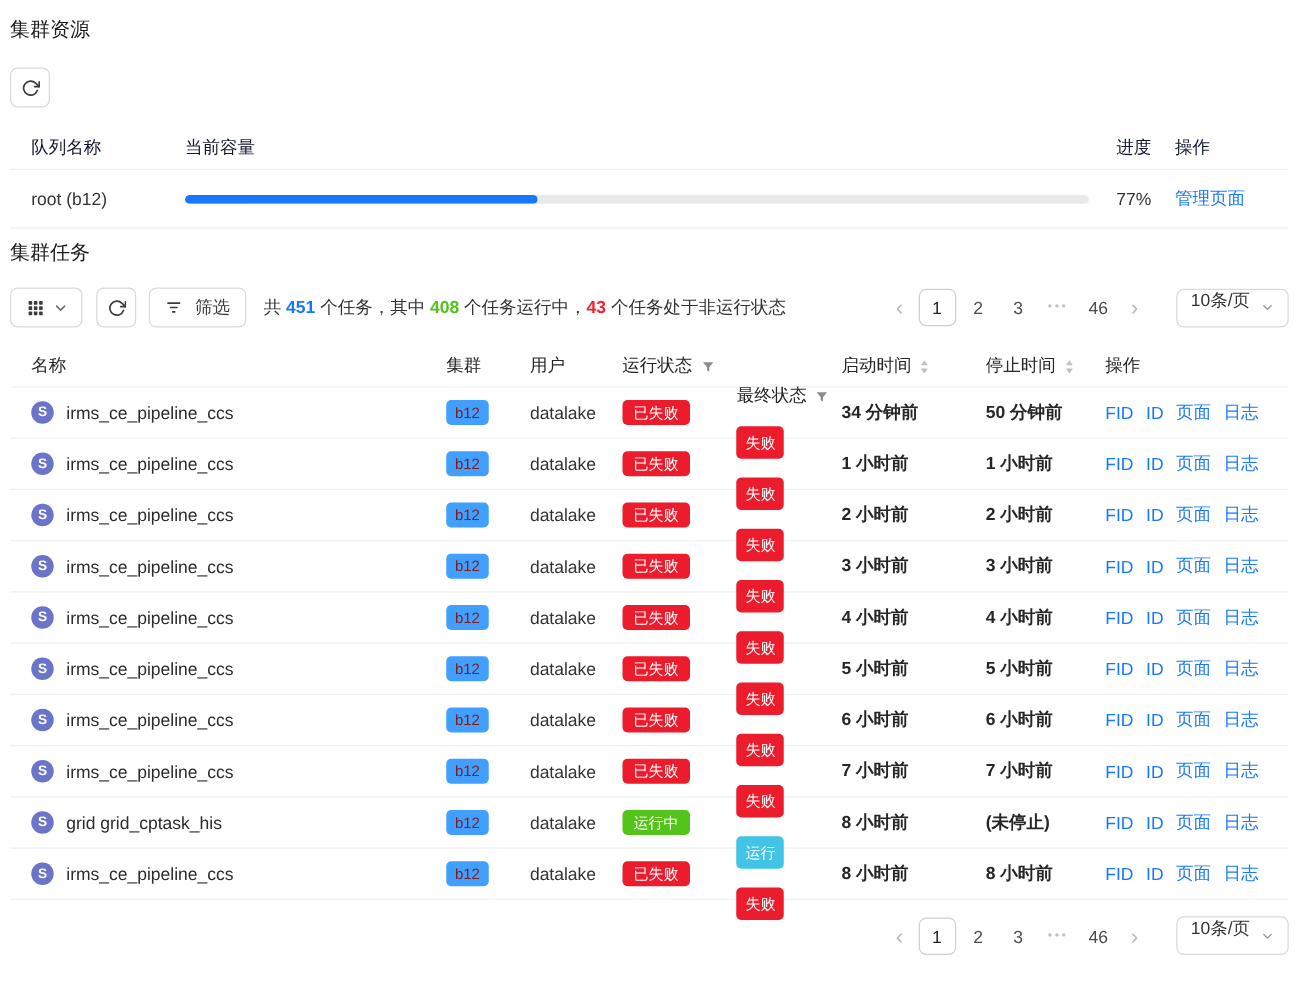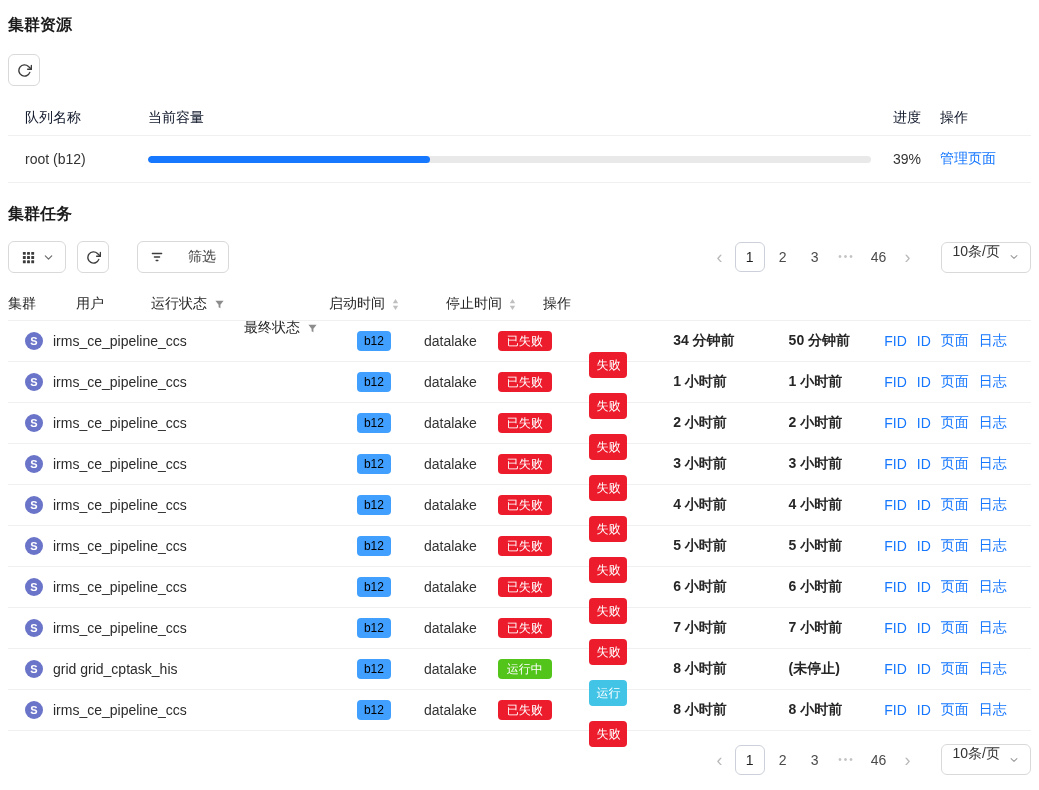--- a/index.html
+++ b/index.html
@@ -4,21 +4,21 @@
 <style>
   * { margin:0; padding:0; box-sizing:border-box; }
   html,body { background:#fff; }
   body {
     width:1039px;
     font-family:"Liberation Sans","DejaVu Sans",sans-serif;
     font-size:14px; color:#333;
   }
   .page { padding:14px 8px 18px; }
 
-  .section-title { font-size:16px; font-weight:700; color:#1b1b1b; line-height:22px; }
+  .section-title { font-size:16px; font-weight:400; color:#1b1b1b; line-height:22px; }
 
   .btn {
     display:inline-flex; align-items:center; justify-content:center;
     height:32px; border:1px solid #d9d9d9; border-radius:6px;
     background:#fff; color:#3c3c3c; cursor:pointer; font-size:14px;
   }
   .icon-btn { width:32px; }
   .icon { display:inline-flex; align-items:center; justify-content:center; }
   .link { color:var(--c-link,#1677ff); text-decoration:none; cursor:pointer; }
 
@@ -29,26 +29,26 @@
   .res-header { height:36px; font-weight:500; color:#0f172a; }
   .res-row { height:47px; color:#333;justify-content:center; }
   .col-queue { width:140px; padding-left:17px; }
   .col-capacity { flex:1; padding-right:14px; display:flex; align-items:center; }
   .col-progress { width:47px; padding-left:8px; }
   .col-action { width:99px; padding-left:8px; }
   .progress-track { flex:1; height:7px; border-radius:4px; background:var(--c-progress-track,#e9e9e9); overflow:hidden; }
   .progress-fill { height:100%; border-radius:4px; background:var(--c-progress-fill,#1677ff); }
 
   
-  .tasks-title { margin-top:20px; }
+  .tasks-title { margin-top:9px; }
   .toolbar { margin-top:16px; display:flex; align-items:center; }
   .grid-btn { width:58px; gap:7px; }
   .grid-btn .chev { color:#6b6b6b; }
   .toolbar .icon-btn { margin-left:11px; }
-  .filter-btn { margin-left:28px; padding:0 12px; gap:24px; }
+  .filter-btn { margin-left:10px; padding:0 12px; gap:10px; }
   .summary { margin-left:14px; color:#333; white-space:nowrap; }
   .num { font-weight:700; }
   .num.total { color:var(--c-total-count,#1677ff); }
   .num.running { color:var(--c-running-count,#52c41a); }
   .num.stopped { color:var(--c-stopped-count,#f5222d); }
 
   
   .pagination { display:flex; align-items:center; margin-left:auto; }
   .pg-item {
     min-width:28px; height:30px; line-height:30px; text-align:center;
@@ -84,21 +84,21 @@
 
   .avatar {
     width:18px; height:18px; border-radius:50%;
     background:var(--c-avatar-bg,#6a74c8); color:#fff;
     font-size:11px; font-weight:700;
     display:inline-flex; align-items:center; justify-content:center;
     margin-right:10px; flex:none;
   }
   .task-name { color:#2b2b2b; }
   .cluster-badge {
-    display:inline-block; background:var(--c-cluster-badge,#409fff); color:#000000;
+    display:inline-block; background:var(--c-cluster-badge,#409fff); color:#7f1d1d;
     font-size:12px; line-height:14px; padding:3px 7px; border-radius:4px;
   }
   .badge {
     display:inline-block; color:#fff; font-size:12px; line-height:14px;
     padding:3px 9px; border-radius:4px;
   }
   .badge-sm { padding:6px 7px; }
   .badge-error { background:var(--c-error,#ec1c2d); }
   .badge-success { background:var(--c-success,#52c41a); }
   .badge-processing { background:var(--c-processing,#41c4e6); }
@@ -130,21 +130,21 @@
         <div class="col-progress">进度</div>
         <div class="col-action">操作</div>
       </div>
       <div class="res-row">
         <div class="col-queue">root (b12)</div>
         <div class="col-capacity">
           <div class="progress-track">
             <div class="progress-fill" style="width: 39%;"></div>
           </div>
         </div>
-        <div class="col-progress">39%</div>
+        <div class="col-progress">77%</div>
         <div class="col-action">
           <a class="link">管理页面</a>
         </div>
       </div>
     </div>
   </section>
 
   <section>
     <h2 class="section-title tasks-title">集群任务</h2>
 
@@ -183,20 +183,23 @@
         <span class="icon">
           <svg viewBox="0 0 24 24" width="14" height="14" fill="none" stroke="currentColor" stroke-width="2.2" stroke-linecap="round">
               <line x1="4" y1="6" x2="20" y2="6"></line>
               <line x1="7.5" y1="12" x2="16.5" y2="12"></line>
               <line x1="10.5" y1="18" x2="13.5" y2="18"></line>
             </svg>
         </span>
         <span>筛选</span>
       </button>
 
+      <div class="summary">
+        <span>共 </span><span class="num total">451</span><span> 个任务，其中 </span><span class="num running">408</span><span> 个任务运行中，</span><span class="num stopped">43</span><span> 个任务处于非运行状态</span>
+      </div>
 
       <div class="pagination">
         <span class="pg-item pg-arrow">‹</span>
         <span class="pg-item active">1</span>
         <span class="pg-item">2</span>
         <span class="pg-item">3</span>
         <span class="pg-item pg-ellipsis">•••</span>
         <span class="pg-item">46</span>
         <span class="pg-item pg-arrow">›</span>
         <div class="page-size-select">
@@ -205,20 +208,21 @@
             <svg viewBox="0 0 24 24" width="10" height="10" fill="none" stroke="currentColor" stroke-width="2.6" stroke-linecap="round" stroke-linejoin="round">
                 <polyline points="5 8.5 12 15.5 19 8.5"></polyline>
               </svg>
           </span>
         </div>
       </div>
     </div>
 
     <div class="task-table">
       <div class="task-header">
+        <div class="tcol tcol-name">名称</div>
         <div class="tcol tcol-cluster">集群</div>
         <div class="tcol tcol-user">用户</div>
         <div class="tcol tcol-run">
           <span>运行状态</span>
           <span class="hdr-icon">
             <svg viewBox="0 0 24 24" width="11" height="11" fill="currentColor">
                 <path d="M3 4h18l-7 8.5V20l-4-2.2v-5.3L3 4z"></path>
               </svg>
           </span>
         </div>

